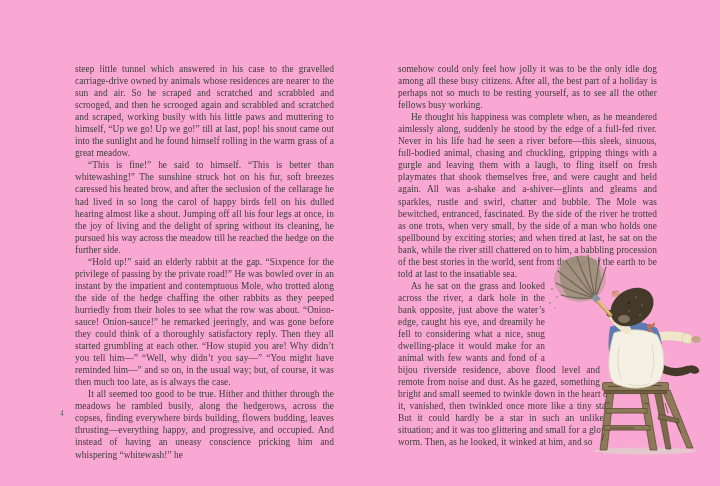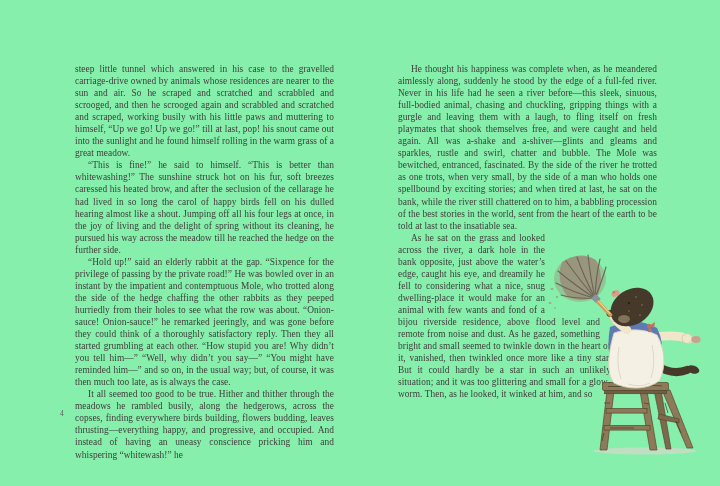--- a/index.html
+++ b/index.html
@@ -1,20 +1,20 @@
 <!DOCTYPE html>
 <html><head>
 <meta charset="utf-8">
 <style>
   html,body{margin:0;padding:0;}
   body{
     width:720px;height:486px;background:#ffffff;position:relative;overflow:hidden;
     font-family:"Liberation Serif", serif;
   }
-  .spread{position:absolute;inset:0;background:#86efac;}
+  .spread{position:absolute;inset:0;background:#f9a8d4;}
   .col{
     position:absolute;top:63px;width:259px;
     font-size:9.4px;line-height:12.05px;letter-spacing:0.05px;
     color:#3f3d3a;text-align:justify;
   }
   .col-left{left:75px;}
   .col-right{left:398px;}
   .col p{margin:0;text-indent:13px;}
   .col p.cont{text-indent:0;}
   
@@ -39,20 +39,21 @@
       <p class="cont">steep little tunnel which answered in his case to the gravelled carriage-drive owned by animals whose residences are nearer to the sun and air. So he scraped and scratched and scrabbled and scrooged, and then he scrooged again and scrabbled and scratched and scraped, working busily with his little paws and muttering to himself, “Up we go! Up we go!” till at last, pop! his snout came out into the sunlight and he found himself rolling in the warm grass of a great meadow.</p>
       <p>“This is fine!” he said to himself. “This is better than whitewashing!” The sunshine struck hot on his fur, soft breezes caressed his heated brow, and after the seclusion of the cellarage he had lived in so long the carol of happy birds fell on his dulled hearing almost like a shout. Jumping off all his four legs at once, in the joy of living and the delight of spring without its cleaning, he pursued his way across the meadow till he reached the hedge on the further side.</p>
       <p>“Hold up!” said an elderly rabbit at the gap. “Sixpence for the privilege of passing by the private road!” He was bowled over in an instant by the impatient and contemptuous Mole, who trotted along the side of the hedge chaffing the other rabbits as they peeped hurriedly from their holes to see what the row was about. “Onion-sauce! Onion-sauce!” he remarked jeeringly, and was gone before they could think of a thoroughly satisfactory reply. Then they all started grumbling at each other. “How stupid you are! Why didn’t you tell him—” “Well, why didn’t you say—” “You might have reminded him—” and so on, in the usual way; but, of course, it was then much too late, as is always the case.</p>
       <p>It all seemed too good to be true. Hither and thither through the meadows he rambled busily, along the hedgerows, across the copses, finding everywhere birds building, flowers budding, leaves thrusting—everything happy, and progressive, and occupied. And instead of having an uneasy conscience pricking him and whispering “whitewash!” he</p>
     </div>
     <div class="page-num">4</div>
   </div>
 
   <div>
     <div class="col col-right">
+      <p class="cont">somehow could only feel how jolly it was to be the only idle dog among all these busy citizens. After all, the best part of a holiday is perhaps not so much to be resting yourself, as to see all the other fellows busy working.</p>
       <p>He thought his happiness was complete when, as he meandered aimlessly along, suddenly he stood by the edge of a full-fed river. Never in his life had he seen a river before—this sleek, sinuous, full-bodied animal, chasing and chuckling, gripping things with a gurgle and leaving them with a laugh, to fling itself on fresh playmates that shook themselves free, and were caught and held again. All was a-shake and a-shiver—glints and gleams and sparkles, rustle and swirl, chatter and bubble. The Mole was bewitched, entranced, fascinated. By the side of the river he trotted as one trots, when very small, by the side of a man who holds one spellbound by exciting stories; and when tired at last, he sat on the bank, while the river still chattered on to him, a babbling procession of the best stories in the world, sent from the heart of the earth to be told at last to the insatiable sea.</p>
       <p>
         <span class="fl fl1"></span>
         <span class="fl fl2"></span>
         <span class="fl fl3"></span>
         <span>As he sat on the grass and looked across the river, a dark hole in the bank opposite, just above the water’s edge, caught his eye, and dreamily he fell to considering what a nice, snug dwelling-place it would make for an animal with few wants and fond of a bijou riverside residence, above flood level and remote from noise and dust. As he gazed, something bright and small seemed to twinkle down in the heart of it, vanished, then twinkled once more like a tiny star. But it could hardly be a star in such an unlikely situation; and it was too glittering and small for a glow-worm. Then, as he looked, it winked at him, and so</span>
       </p>
     </div>
 
     <div class="illus">

